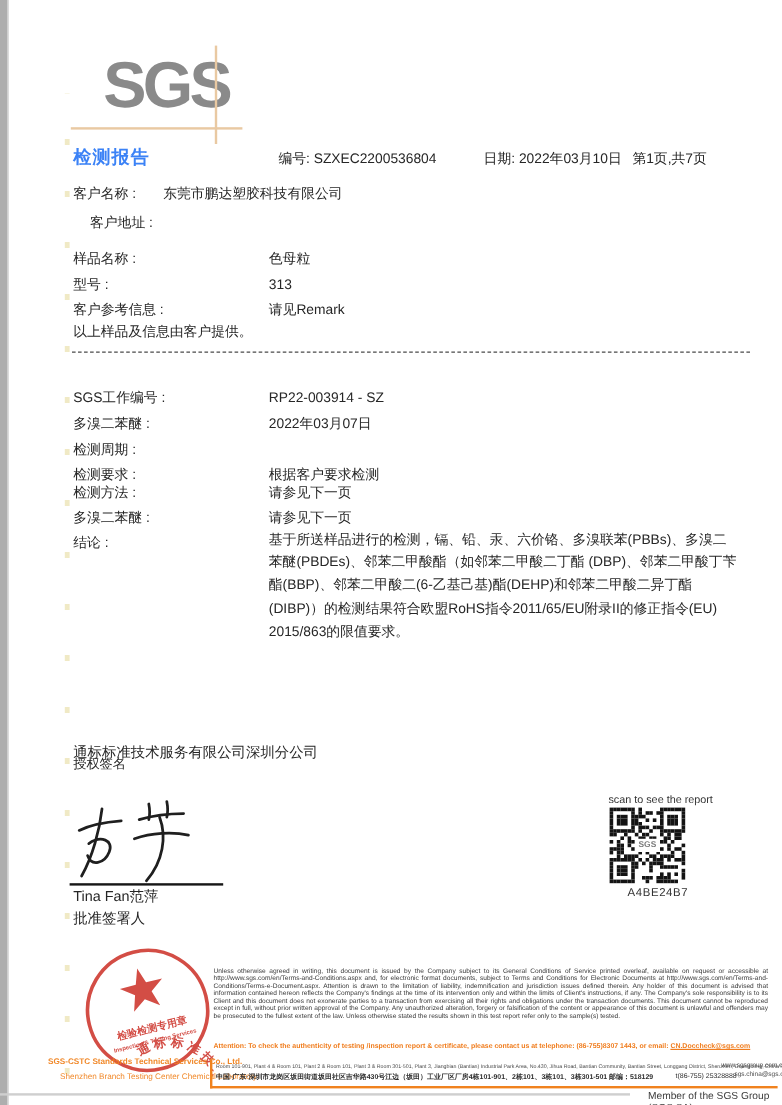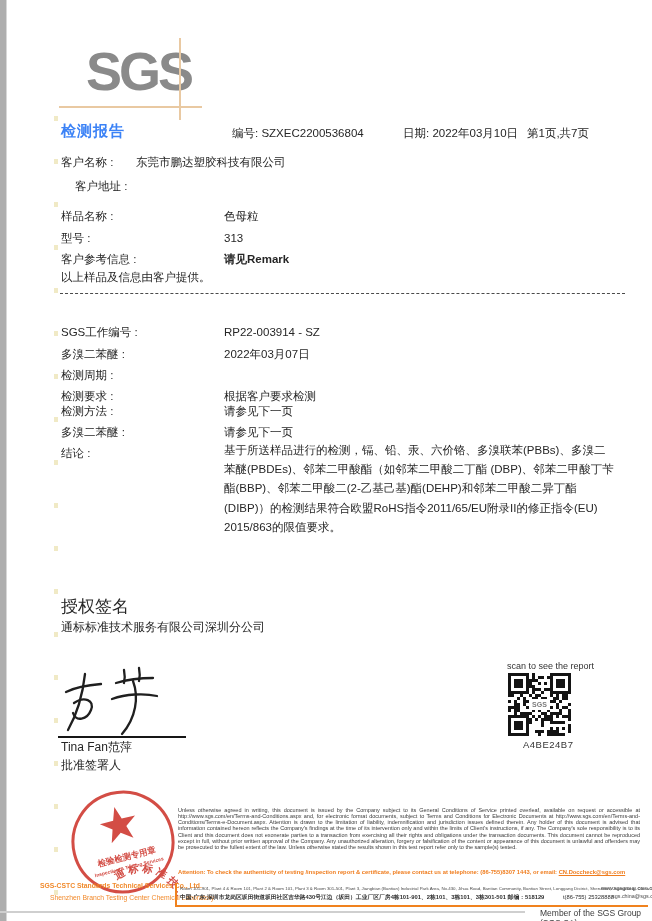--- a/index.html
+++ b/index.html
@@ -56,42 +56,42 @@
 
   <div class="abs t" style="left:61px;top:155px;">客户名称 :</div>
   <div class="abs t" style="left:136px;top:155px;">东莞市鹏达塑胶科技有限公司</div>
   <div class="abs t" style="left:75px;top:179px;">客户地址 :</div>
 
   <div class="abs t" style="left:61px;top:209px;">样品名称 :</div>
   <div class="abs t" style="left:224px;top:209px;">色母粒</div>
   <div class="abs t" style="left:61px;top:231px;">型号 :</div>
   <div class="abs t" style="left:224px;top:231px;">313</div>
   <div class="abs t" style="left:61px;top:252px;">客户参考信息 :</div>
-  <div class="abs t" style="left:224px;top:252px;font-weight:bold;">请见Remark</div>
+  <div class="abs t" style="left:224px;top:252px;">请见Remark</div>
   <div class="abs t" style="left:61px;top:270px;">以上样品及信息由客户提供。</div>
 
   <div class="abs dashedline" style="left:60px;top:293px;width:565px;"></div>
 
   <div class="abs t" style="left:61px;top:325px;">SGS工作编号 :</div>
   <div class="abs t" style="left:224px;top:325px;">RP22-003914 - SZ</div>
   <div class="abs t" style="left:61px;top:347px;">多溴二苯醚 :</div>
   <div class="abs t" style="left:224px;top:347px;">2022年03月07日</div>
   <div class="abs t" style="left:61px;top:368px;">检测周期 :</div>
   <div class="abs t" style="left:61px;top:389px;">检测要求 :</div>
   <div class="abs t" style="left:224px;top:389px;">根据客户要求检测</div>
   <div class="abs t" style="left:61px;top:404px;">检测方法 :</div>
   <div class="abs t" style="left:224px;top:404px;">请参见下一页</div>
   <div class="abs t" style="left:61px;top:425px;">多溴二苯醚 :</div>
   <div class="abs t" style="left:224px;top:425px;">请参见下一页</div>
 
   <div class="abs t" style="left:61px;top:446px;">结论 :</div>
-  <div class="abs conclusion" style="left:224px;top:441px;">基于所送样品进行的检测，镉、铅、汞、六价铬、多溴联苯(PBBs)、多溴二苯醚(PBDEs)、邻苯二甲酸酯（如邻苯二甲酸二丁酯 (DBP)、邻苯二甲酸丁苄酯(BBP)、邻苯二甲酸二(2-乙基己基)酯(DEHP)和邻苯二甲酸二异丁酯(DIBP)）的检测结果符合欧盟RoHS指令2011/65/EU附录II的修正指令(EU) 2015/863的限值要求。</div>
+  <div class="abs conclusion" style="left:224px;top:441px;">基于所送样品进行的检测，镉、铅、汞、六价铬、多溴联苯(PBBs)、多溴二苯醚(PBDEs)、邻苯二甲酸酯（如邻苯二甲酸二丁酯 (DBP)、邻苯二甲酸丁苄酯(BBP)、邻苯二甲酸二(6-乙基己基)酯(DEHP)和邻苯二甲酸二异丁酯(DIBP)）的检测结果符合欧盟RoHS指令2011/65/EU附录II的修正指令(EU) 2015/863的限值要求。</div>
 
   <div class="abs t" style="left:61px;top:620px;font-size:12px;">通标标准技术服务有限公司深圳分公司</div>
-  <div class="abs t" style="left:61px;top:600px;font-size:17px;">授权签名</div>
+  <div class="abs t" style="left:61px;top:630px;font-size:11px;">授权签名</div>
 
   <svg class="abs" style="left:60px;top:666px;" width="130" height="70" viewBox="0 0 130 70">
     <g fill="none" stroke="#1f1f1f" stroke-width="2.3" stroke-linecap="round">
       <path d="M6,26 C16,21 28,19 41,18"></path>
       <path d="M25,8 C23,26 17,48 8,64"></path>
       <path d="M14,37 C24,30 35,34 31,44 C27,54 16,56 13,47"></path>
       <path d="M56,17 C66,14 80,12 93,12"></path>
       <path d="M64,4 C65,9 65,13 64,17"></path>
       <path d="M79,2 C80,7 80,11 79,15"></path>
       <path d="M73,15 C79,31 76,52 62,68"></path>

